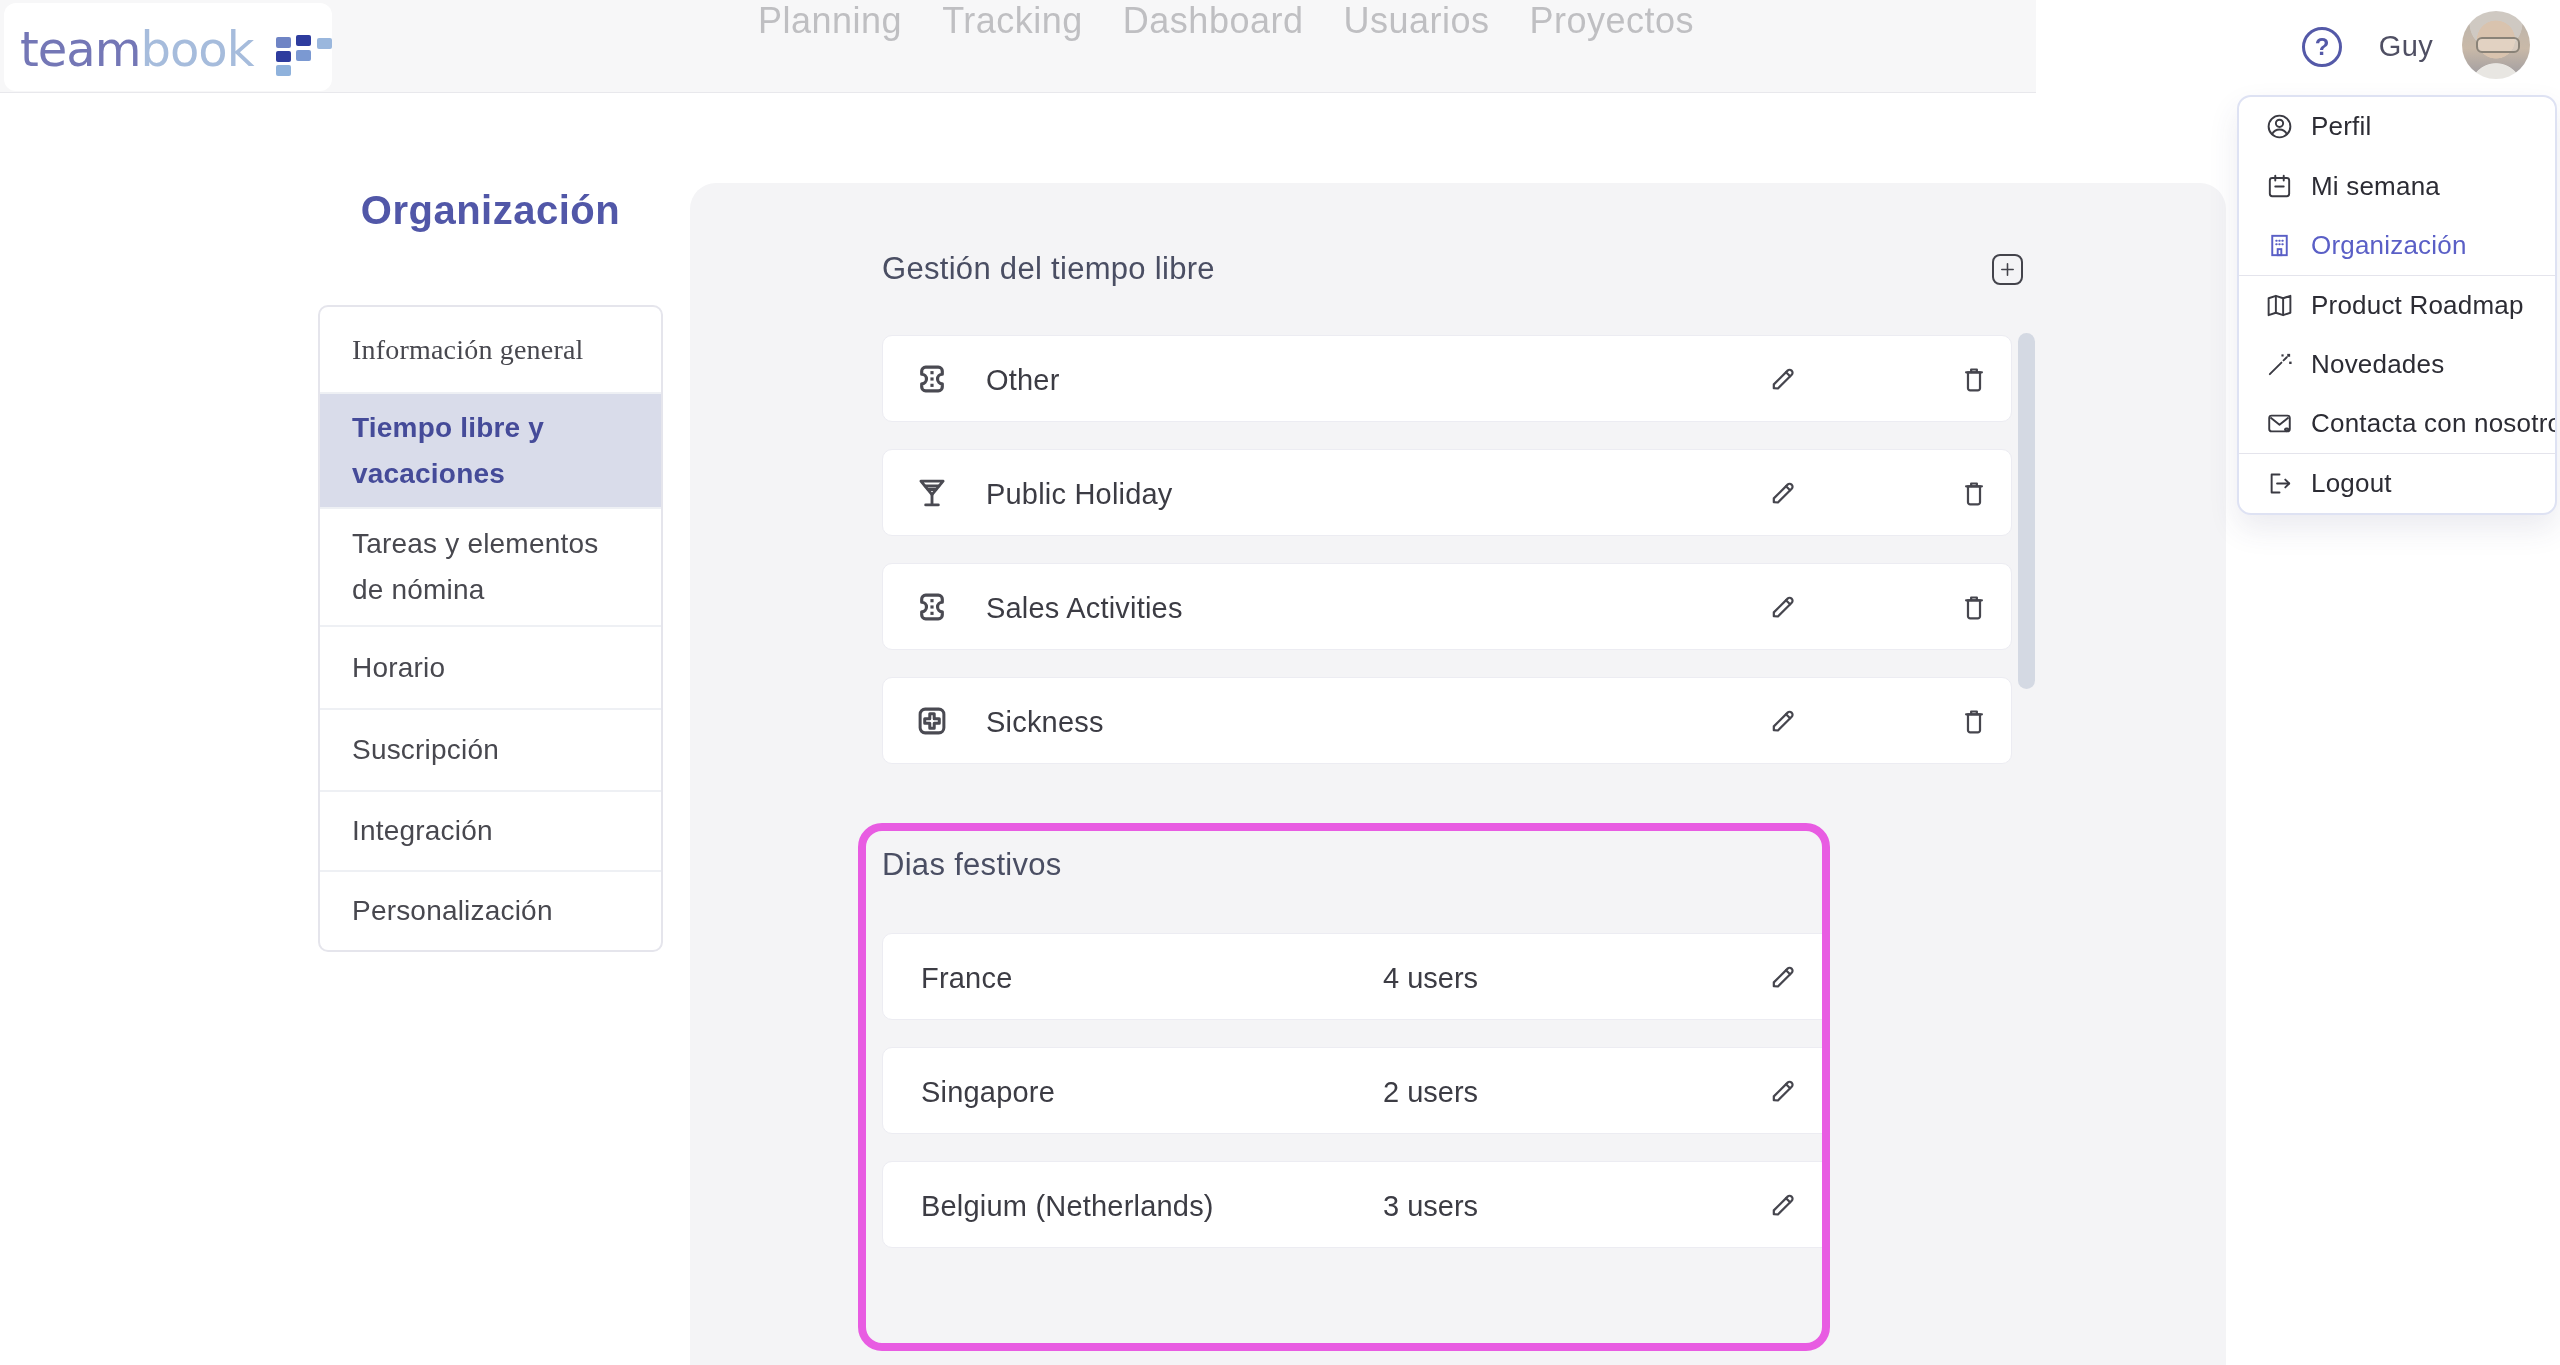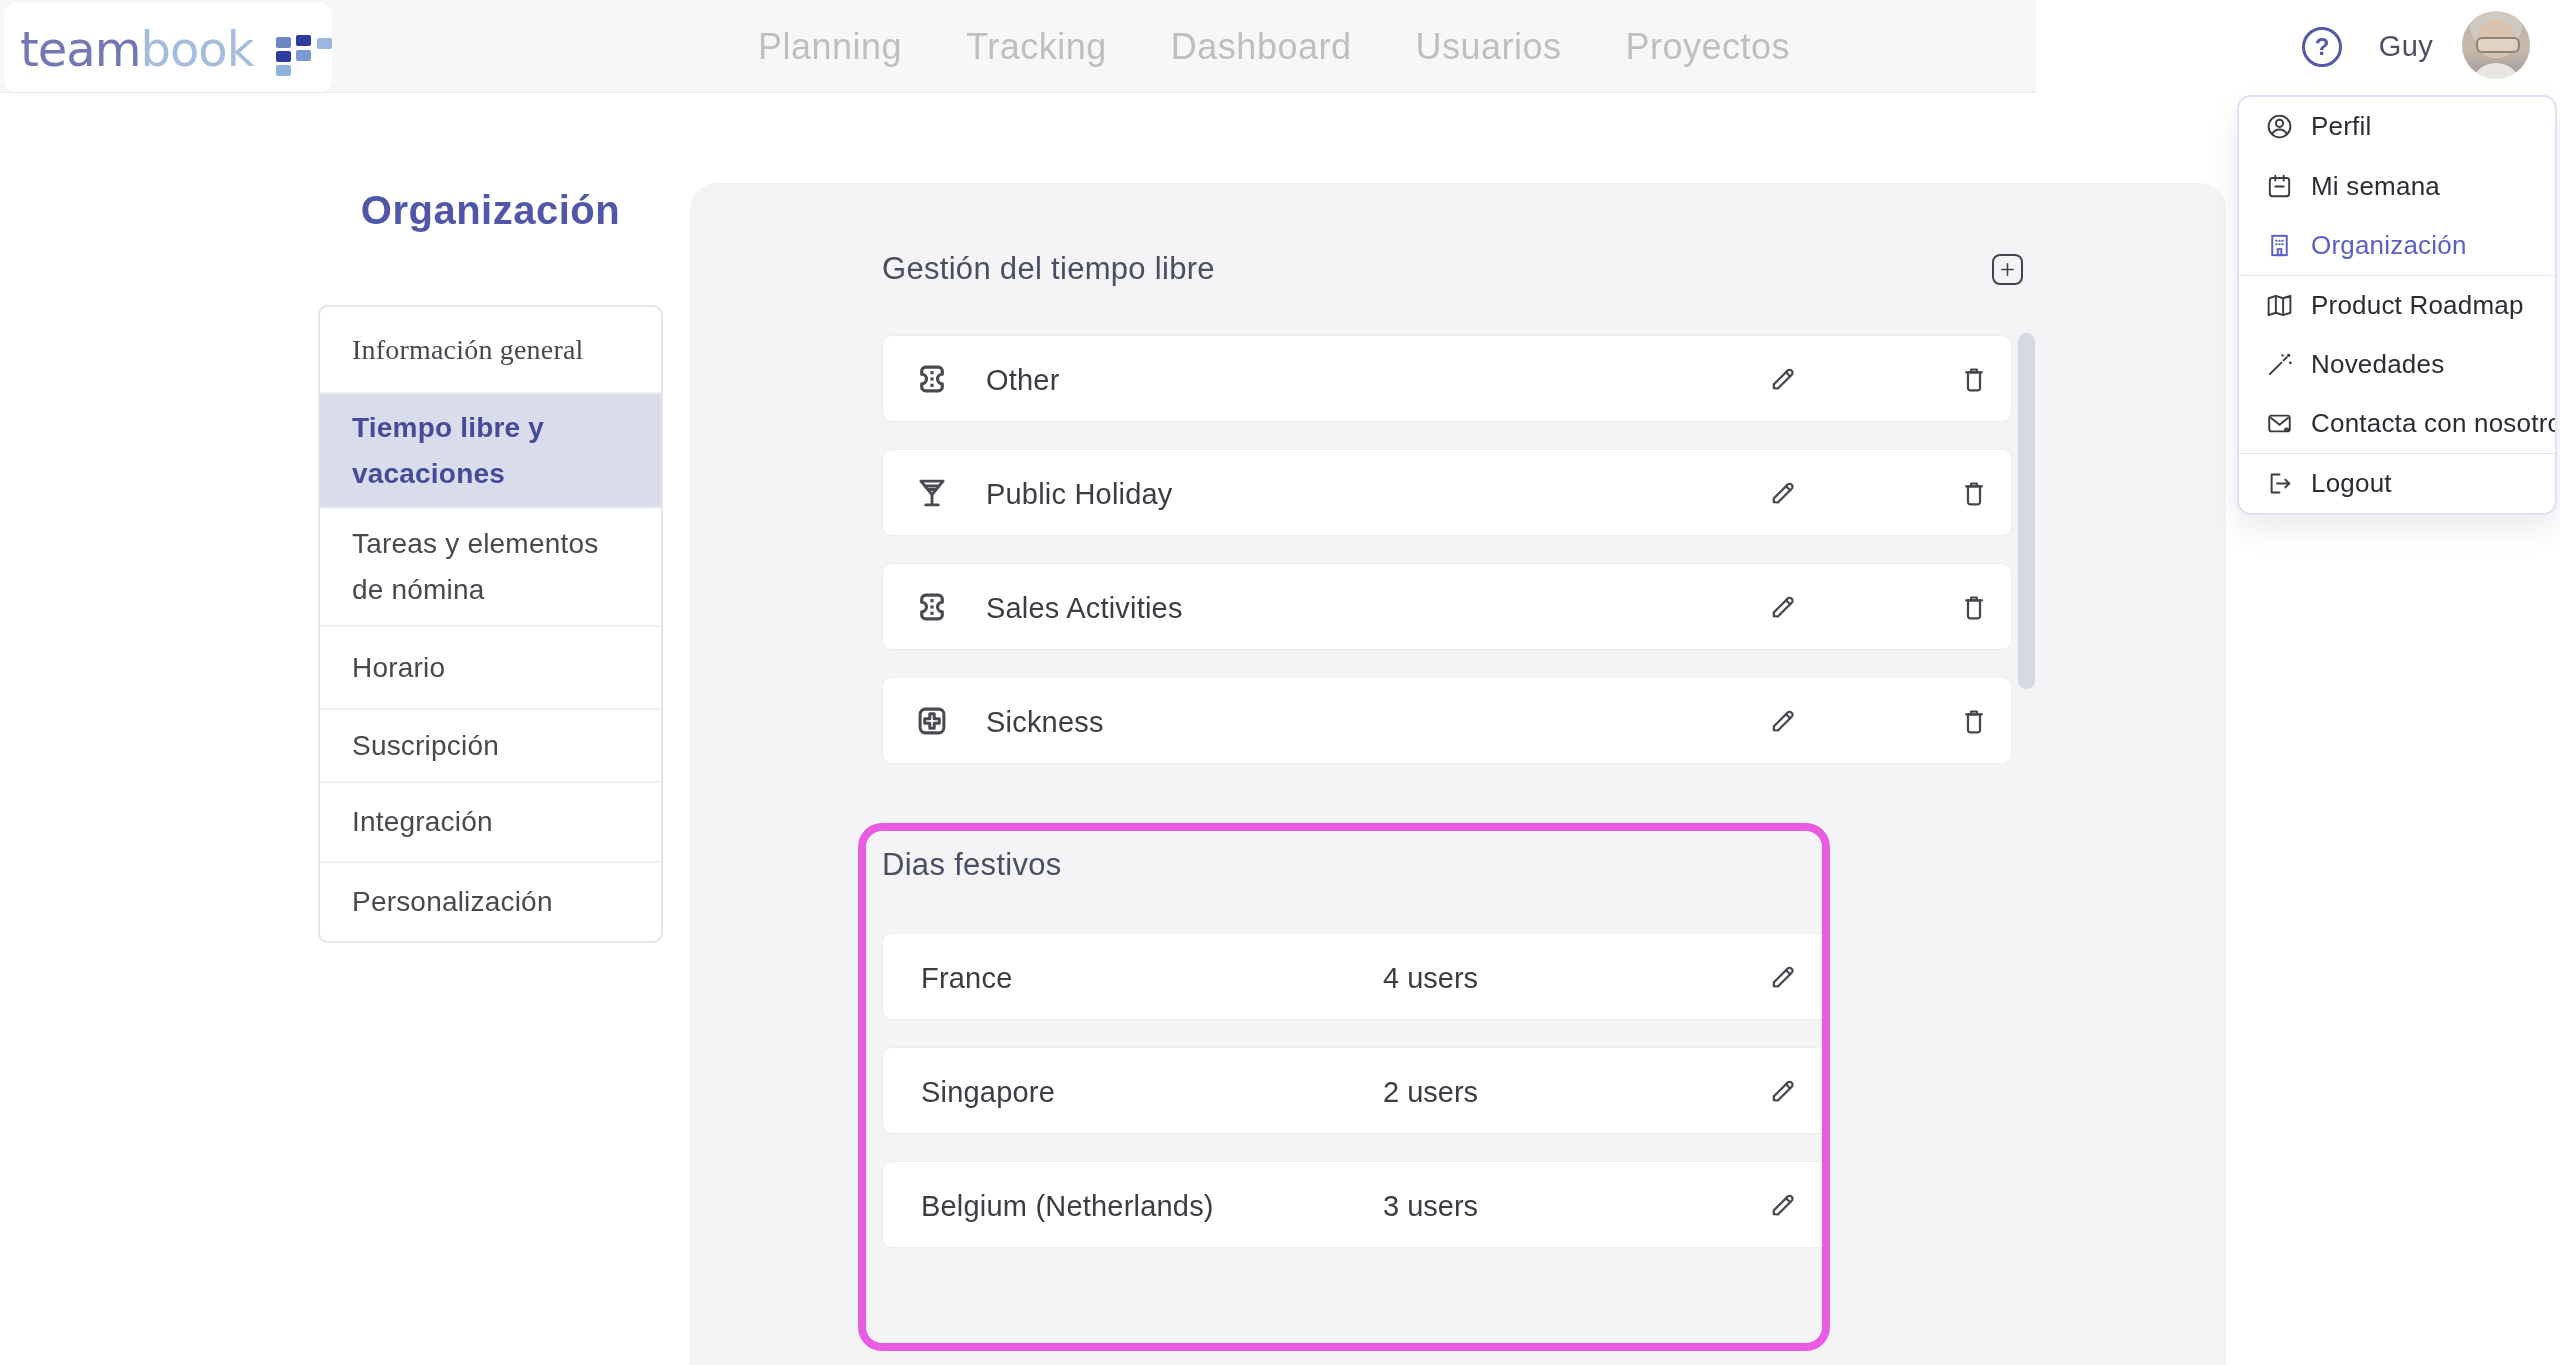--- a/index.html
+++ b/index.html
@@ -9,21 +9,21 @@
   
   .topbar { position:absolute; left:0; top:0; width:2036px; height:93px;
             background:#f7f7f8; border-bottom:1px solid #e8e8ec; }
   .logo-card { position:absolute; left:4px; top:3px; width:328px; height:88px;
                background:#ffffff; border-radius:12px; cursor:pointer; }
   .logo-text { position:absolute; left:16px; top:18px; font-family:"DejaVu Sans", sans-serif;
                font-size:48px; letter-spacing:-1px; }
   .logo-team { color:#7477b6; } .logo-book { color:#a6bcdc; }
   .brand-grid { position:absolute; left:272px; top:32px; width:60px; height:42px; }
   .brand-grid span { position:absolute; width:15px; height:11px; border-radius:2px; }
-  .nav { position:absolute; left:758px; top:0; height:93px; display:flex; align-items:center; gap:64px; }
+  .nav { position:absolute; left:758px; top:0; height:93px; display:flex; gap:40px; }
   .nav-item { font-size:36px; color:#bfbfc2; letter-spacing:.5px; cursor:pointer; white-space:nowrap; }
   .help-btn { position:absolute; left:2302px; top:27px; width:40px; height:40px; border-radius:50%;
               border:3px solid #5459a8; color:#5459a8; display:flex; align-items:center; justify-content:center;
               font-size:24px; font-weight:bold; cursor:pointer; background:transparent; }
   .user-name { position:absolute; left:2366px; top:30px; width:80px; text-align:center;
                font-size:29px; color:#4f4f63; letter-spacing:.5px; }
   .avatar { position:absolute; left:2462px; top:11px; width:68px; height:68px; border-radius:50%;
             cursor:pointer; overflow:hidden;
             background:
               radial-gradient(circle at 50% 115%, #e8e6e2 0 30%, transparent 31%),
@@ -234,21 +234,21 @@
     </div>
   <div class="side-item active" style="height:115px">
       <span>Tiempo libre y vacaciones</span>
     </div>
   <div class="side-item" style="height:118px">
       <span>Tareas y elementos de nómina</span>
     </div>
   <div class="side-item" style="height:83px">
       <span>Horario</span>
     </div>
-  <div class="side-item" style="height:73px">
+  <div class="side-item" style="height:82px">
       <span>Suscripción</span>
     </div>
   <div class="side-item" style="height:80px">
       <span>Integración</span>
     </div>
   <div class="side-item" style="height:80px">
       <span>Personalización</span>
     </div>
 </div>
 

